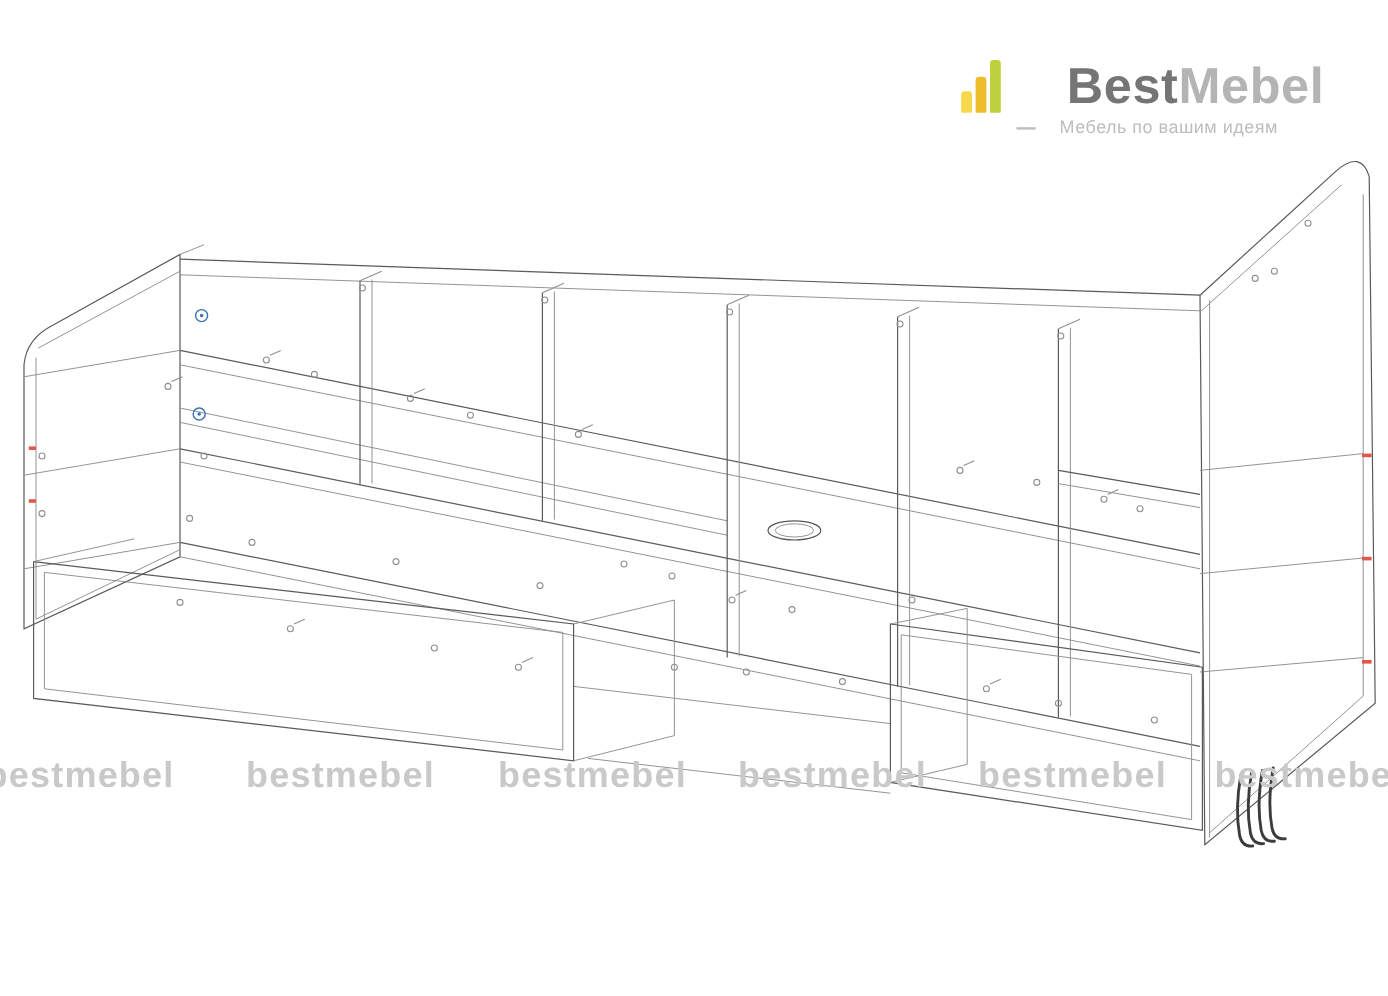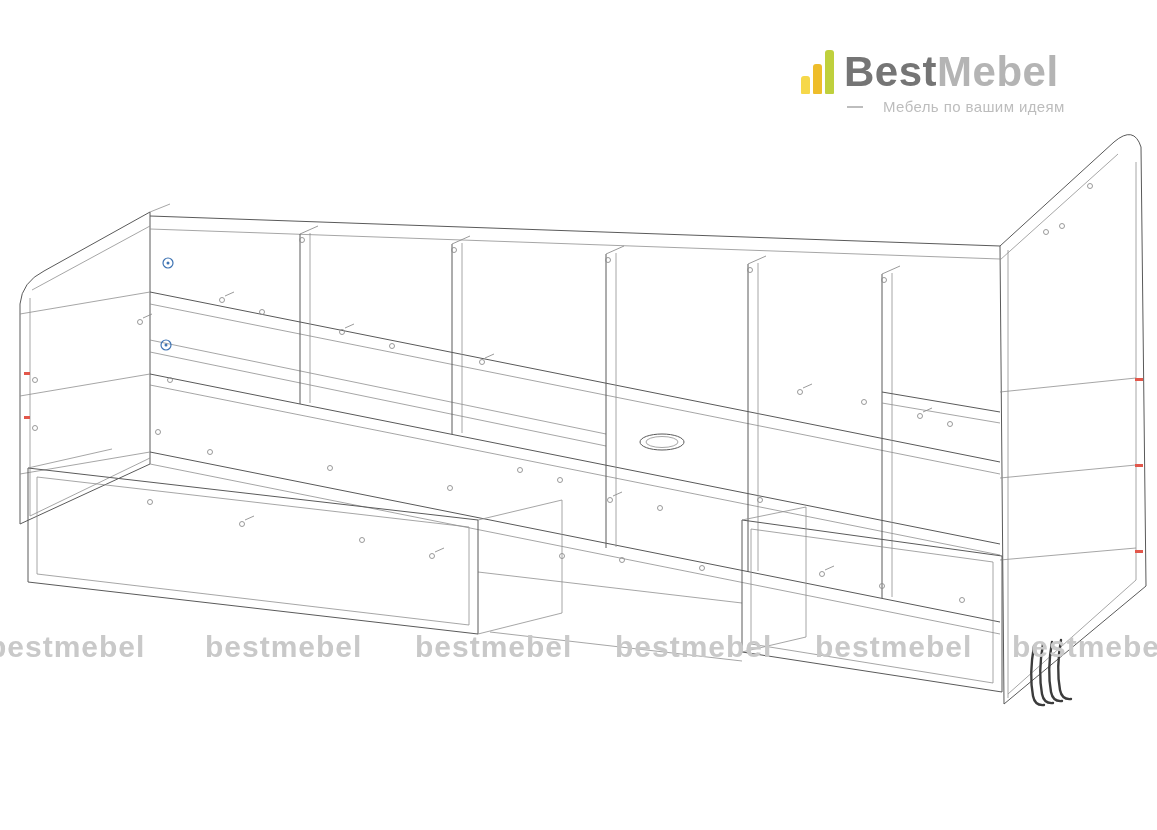--- a/index.html
+++ b/index.html
@@ -22,21 +22,21 @@
   .slat{stroke:var(--slat);stroke-width:2.4;fill:none;stroke-linecap:round;}
   
   .logo{position:absolute;top:46px;right:56px;width:300px;}
   .logo-row{display:flex;align-items:flex-end;gap:10px;}
   .logo-icon{display:flex;align-items:flex-end;gap:3px;height:48px;}
   .logo-icon .bar{display:inline-block;width:9px;border-radius:3px 3px 1px 1px;}
   .bar1{height:18px;background:var(--logo-bar-1);}
   .bar2{height:30px;background:var(--logo-bar-2);}
   .bar3{height:44px;background:var(--logo-bar-3);}
   .logo-text{font-size:42px;font-weight:bold;line-height:44px;letter-spacing:.5px;}
-  .brand-first{color:var(--brand-first);}
+  .brand-first{color:var(--brand-first);margin-left:45px;}
   .brand-second{color:var(--brand-second);}
   .logo-tagline-row{display:flex;align-items:center;gap:20px;margin-top:4px;margin-left:46px;}
   .tagline-line{display:inline-block;width:16px;height:2px;background:var(--tagline);}
   .tagline{font-size:15px;color:var(--tagline);letter-spacing:.4px;white-space:nowrap;}
   
   .watermark{
     position:absolute;top:630px;
     font-size:30px;font-weight:bold;color:var(--watermark);
     letter-spacing:1px;white-space:nowrap;user-select:none;
   }

